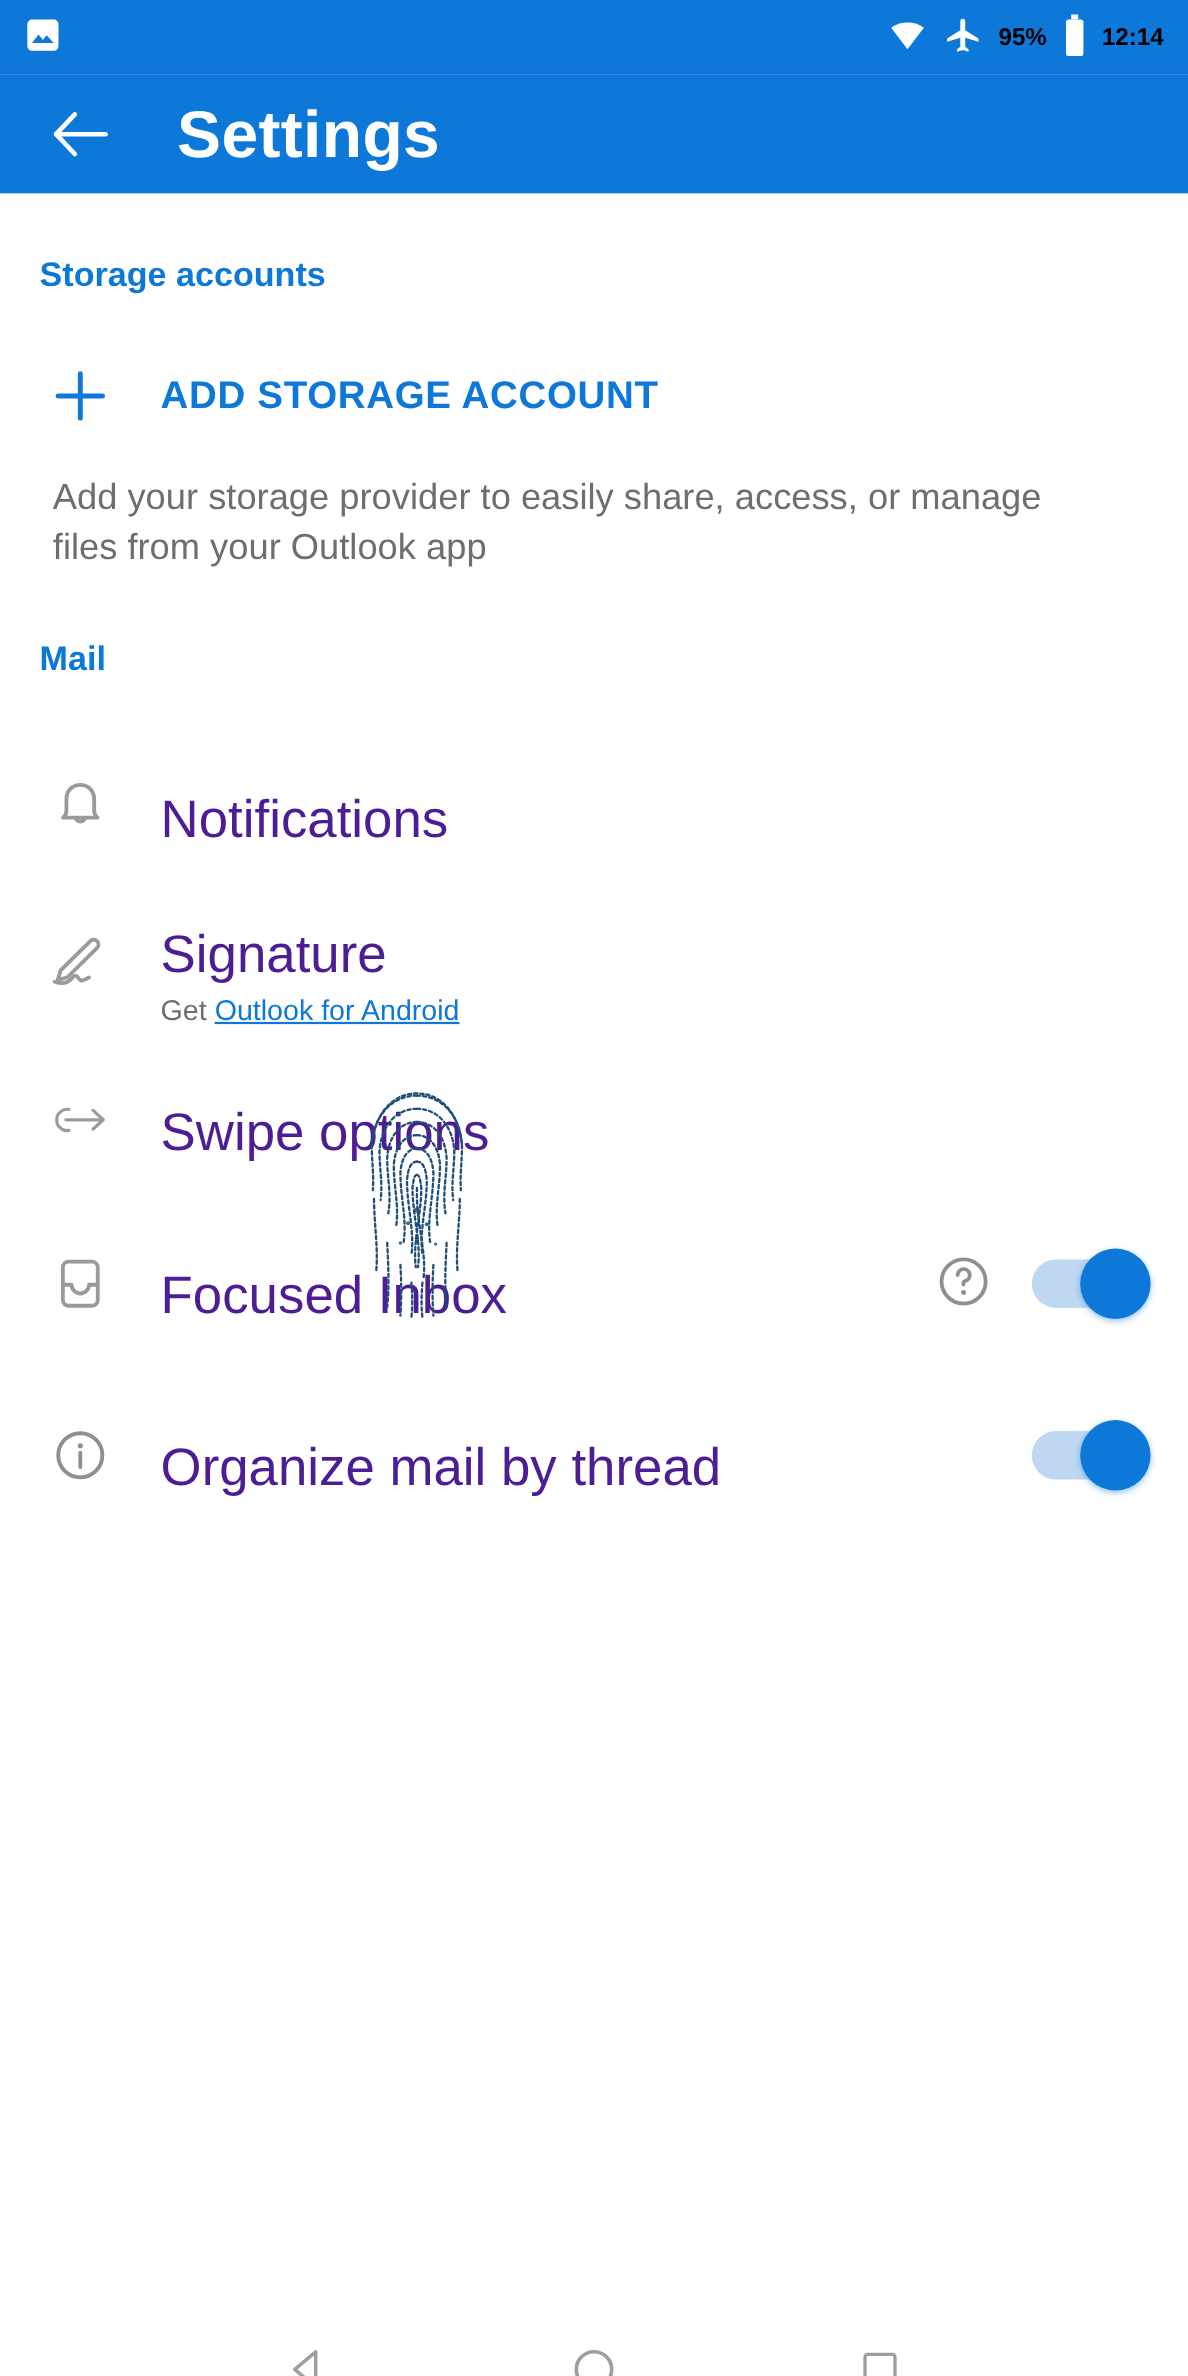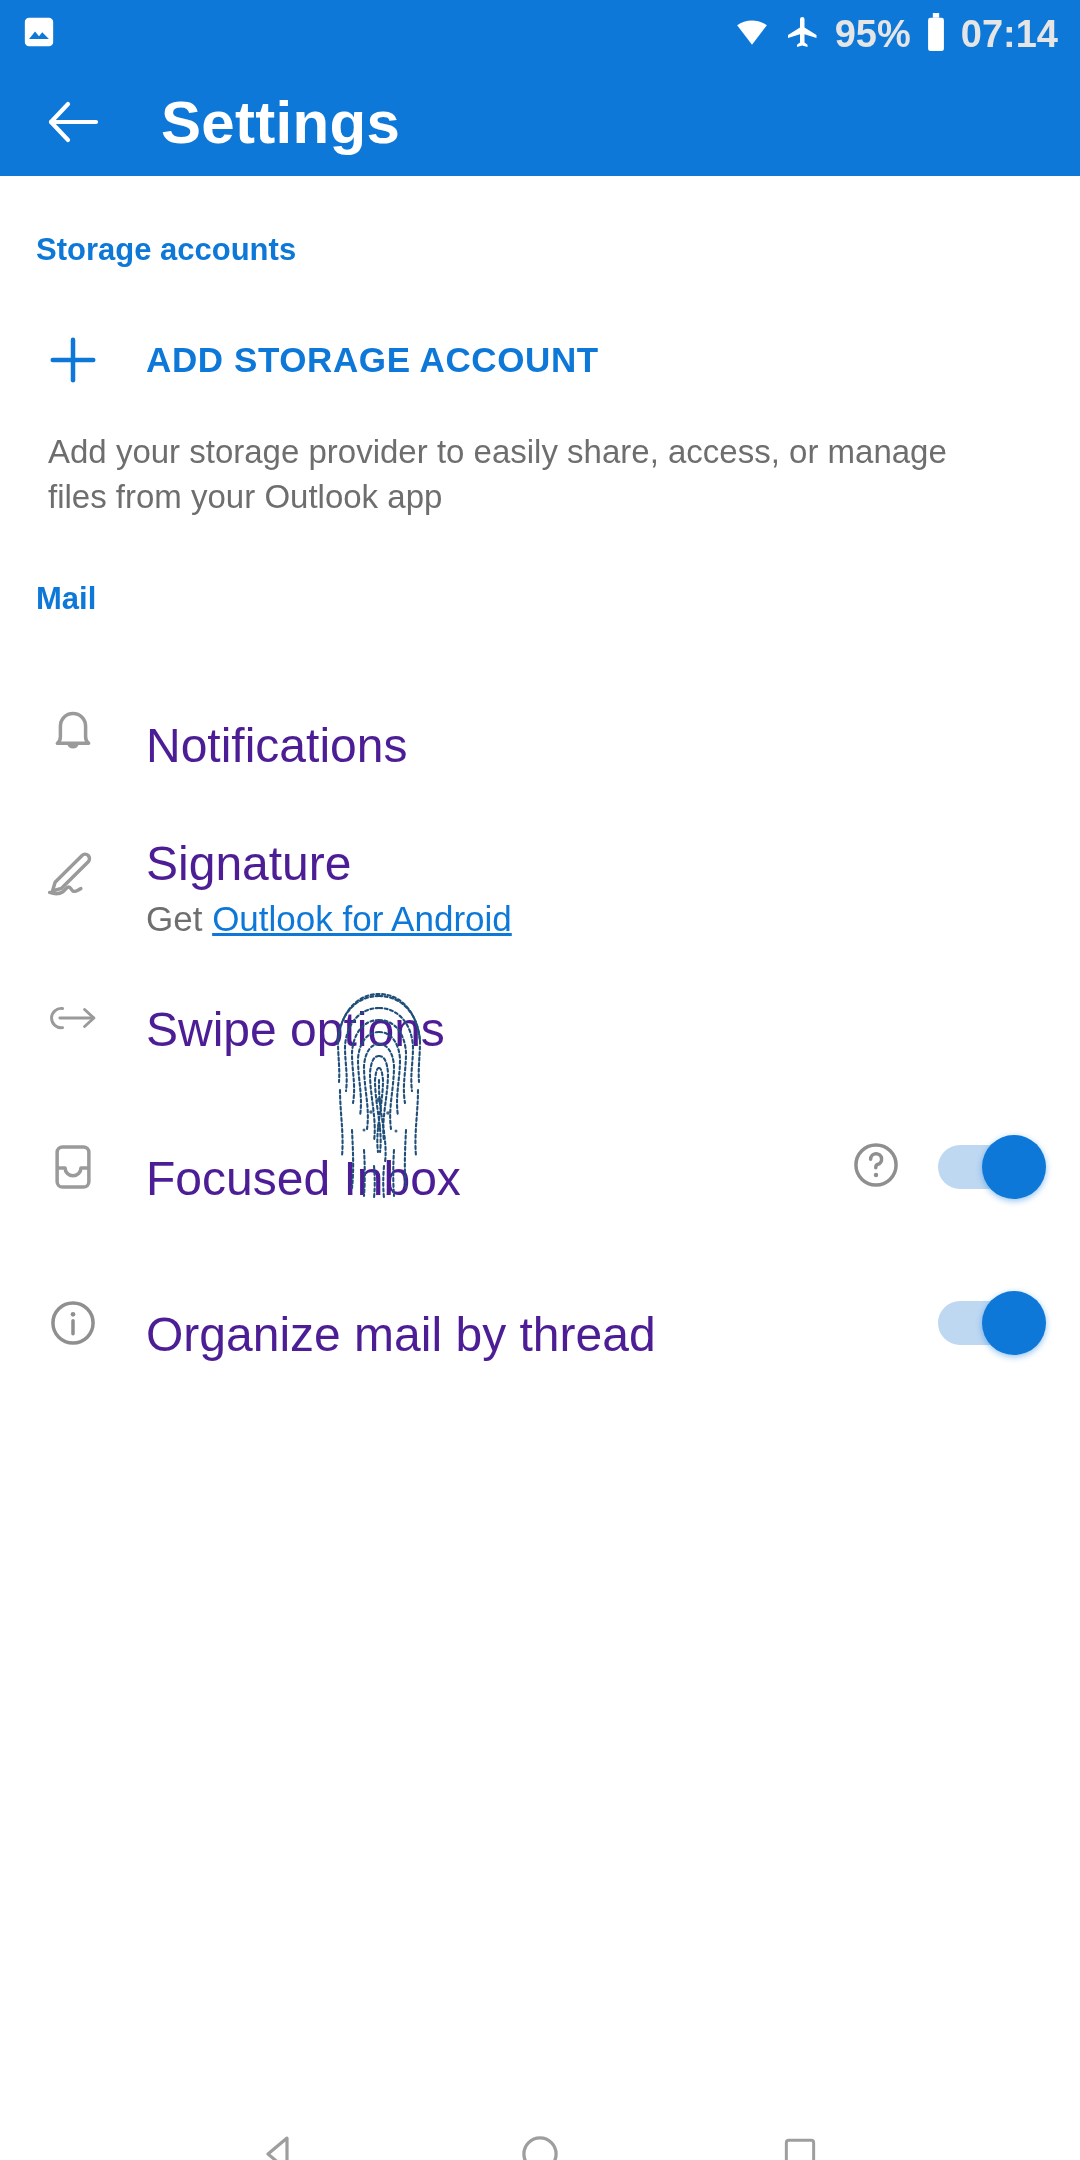--- a/index.html
+++ b/index.html
@@ -22,24 +22,24 @@
     color:#ffffff;
   }
   .status-left { display:flex; align-items:center; gap:10px; }
   .status-right {
     margin-left:auto;
     display:flex;
     align-items:center;
     gap:14px;
   }
   .status-text {
-    font-size:38px;
+    font-size:22px;
     font-weight:bold;
     letter-spacing:0px;
-    color:#e5e5e5;
+    color:#000000;
     line-height:1;
   }
 
   
   .appbar {
     height:108px;
     background:#0d78d7;
     display:flex;
     align-items:center;
     padding-left:40px;
@@ -124,21 +124,21 @@
     flex-direction:column;
     justify-content:center;
   }
   .row-title {
     font-size:48px;
     color:#4c1d95;
     line-height:1.15;
     margin-top:23px;
   }
   .row-sub {
-    font-size:35px;
+    font-size:26px;
     color:#6e6e6e;
     margin-top:8px;
     line-height:1.15;
   }
   .row-sub a {
     color:#0d78d7;
     text-decoration:underline;
   }
   .row-aux {
     display:flex;
@@ -218,21 +218,21 @@
         <path d="M21 16v-2l-8-5V3.5a1.5 1.5 0 0 0-3 0V9l-8 5v2l8-2.5V19l-2 1.5V22l3.5-1 3.5 1v-1.5L13 19v-5.5z" fill="#ffffff"></path>
       </svg>
     </span>
     <span class="status-text">95%</span>
     <span>
       <svg width="22" height="38" viewBox="0 0 12 24">
         <rect x="4" y="0" width="4" height="3" fill="#ffffff"></rect>
         <rect x="1" y="3" width="10" height="21" rx="1.5" fill="#ffffff"></rect>
       </svg>
     </span>
-    <span class="status-text">07:14</span>
+    <span class="status-text">12:14</span>
   </div>
 </div>
 
 <div class="appbar">
   <div class="back-btn">
     <svg width="56" height="46" viewBox="0 0 28 22">
       <path d="M11 2L2.5 11 11 20" fill="none" stroke="#ffffff" stroke-width="2.1" stroke-linecap="round" stroke-linejoin="round"></path>
       <line x1="2.6" y1="11" x2="25" y2="11" stroke="#ffffff" stroke-width="2.1" stroke-linecap="round"></line>
     </svg>
   </div>

